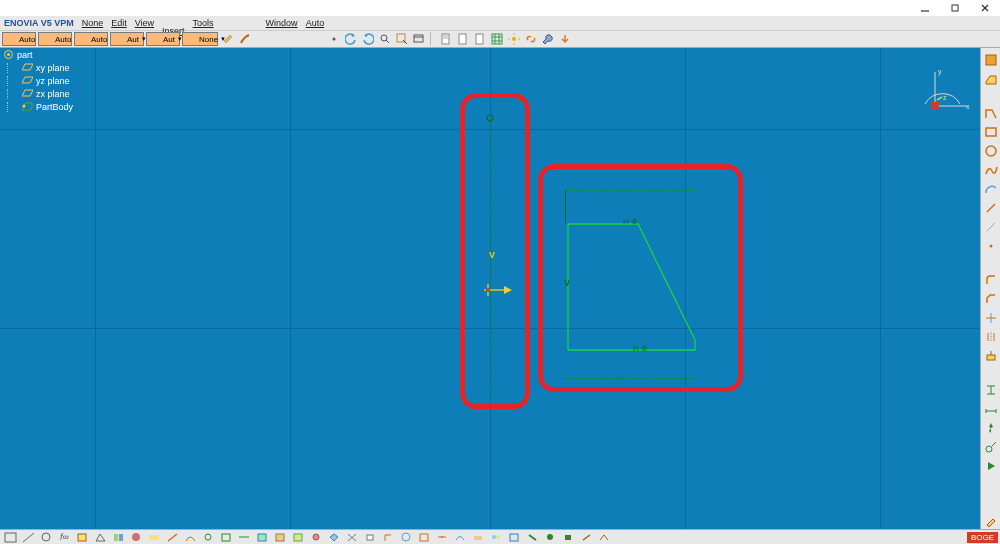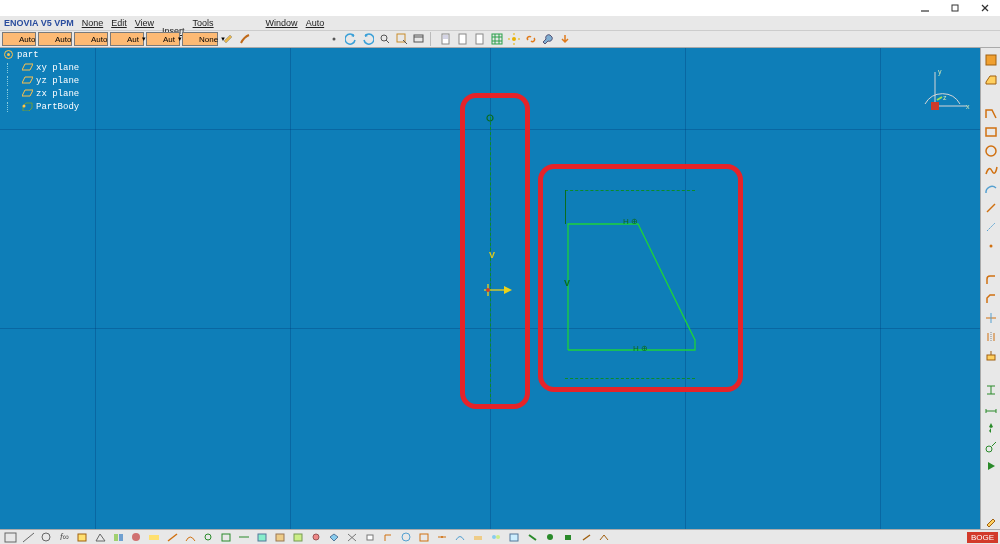--- a/index.html
+++ b/index.html
@@ -15,21 +15,21 @@
   .combo::after{content:"▾"; font-size:7px; margin-left:3px;}
   .tb-btn { width:15px; height:15px; display:flex; align-items:center; justify-content:center; }
   .tb-sep { width:4px; height:14px; border-left:1px solid #bbb; margin:0 2px;}
   .viewport-wrap { position:relative; height: calc(544px - 16px - 14px - 18px - 15px); background:#0e7eb8; overflow:hidden;}
   .viewport { position:absolute; inset:0; }
   
   .gridline-v, .gridline-h { position:absolute; background: rgba(0,60,120,0.35); }
   .gridline-v { width:1px; height:100%; top:0; }
   .gridline-h { height:1px; width:100%; left:0; }
   
-  .tree { position:absolute; top:0; left:2px; color:#fff; font-size:9px; line-height:12px;font-family:Liberation Mono, monospace; }
+  .tree { position:absolute; top:0; left:2px; color:#fff; font-size:9px; line-height:12px; }
   .tree-row { display:flex; align-items:center; height:13px; }
   .tree-icon { width:12px; height:10px; margin-right:3px; display:inline-flex; align-items:center; justify-content:center;}
   .plane-ico { color:#ffc24b; }
   .body-ico { color:#ffc24b; }
   .indent { width:14px; height:10px; border-left:1px dotted #8cd; margin-left:5px;}
   
   .axis-triad { position:absolute; top:16px; right:35px; width:45px; height:45px; }
   
   .red-box { position:absolute; border:5px solid #e62329; border-radius:16px; }
   .dotline-v { position:absolute; border-left:1px dashed #0a8c2a; width:0; }

